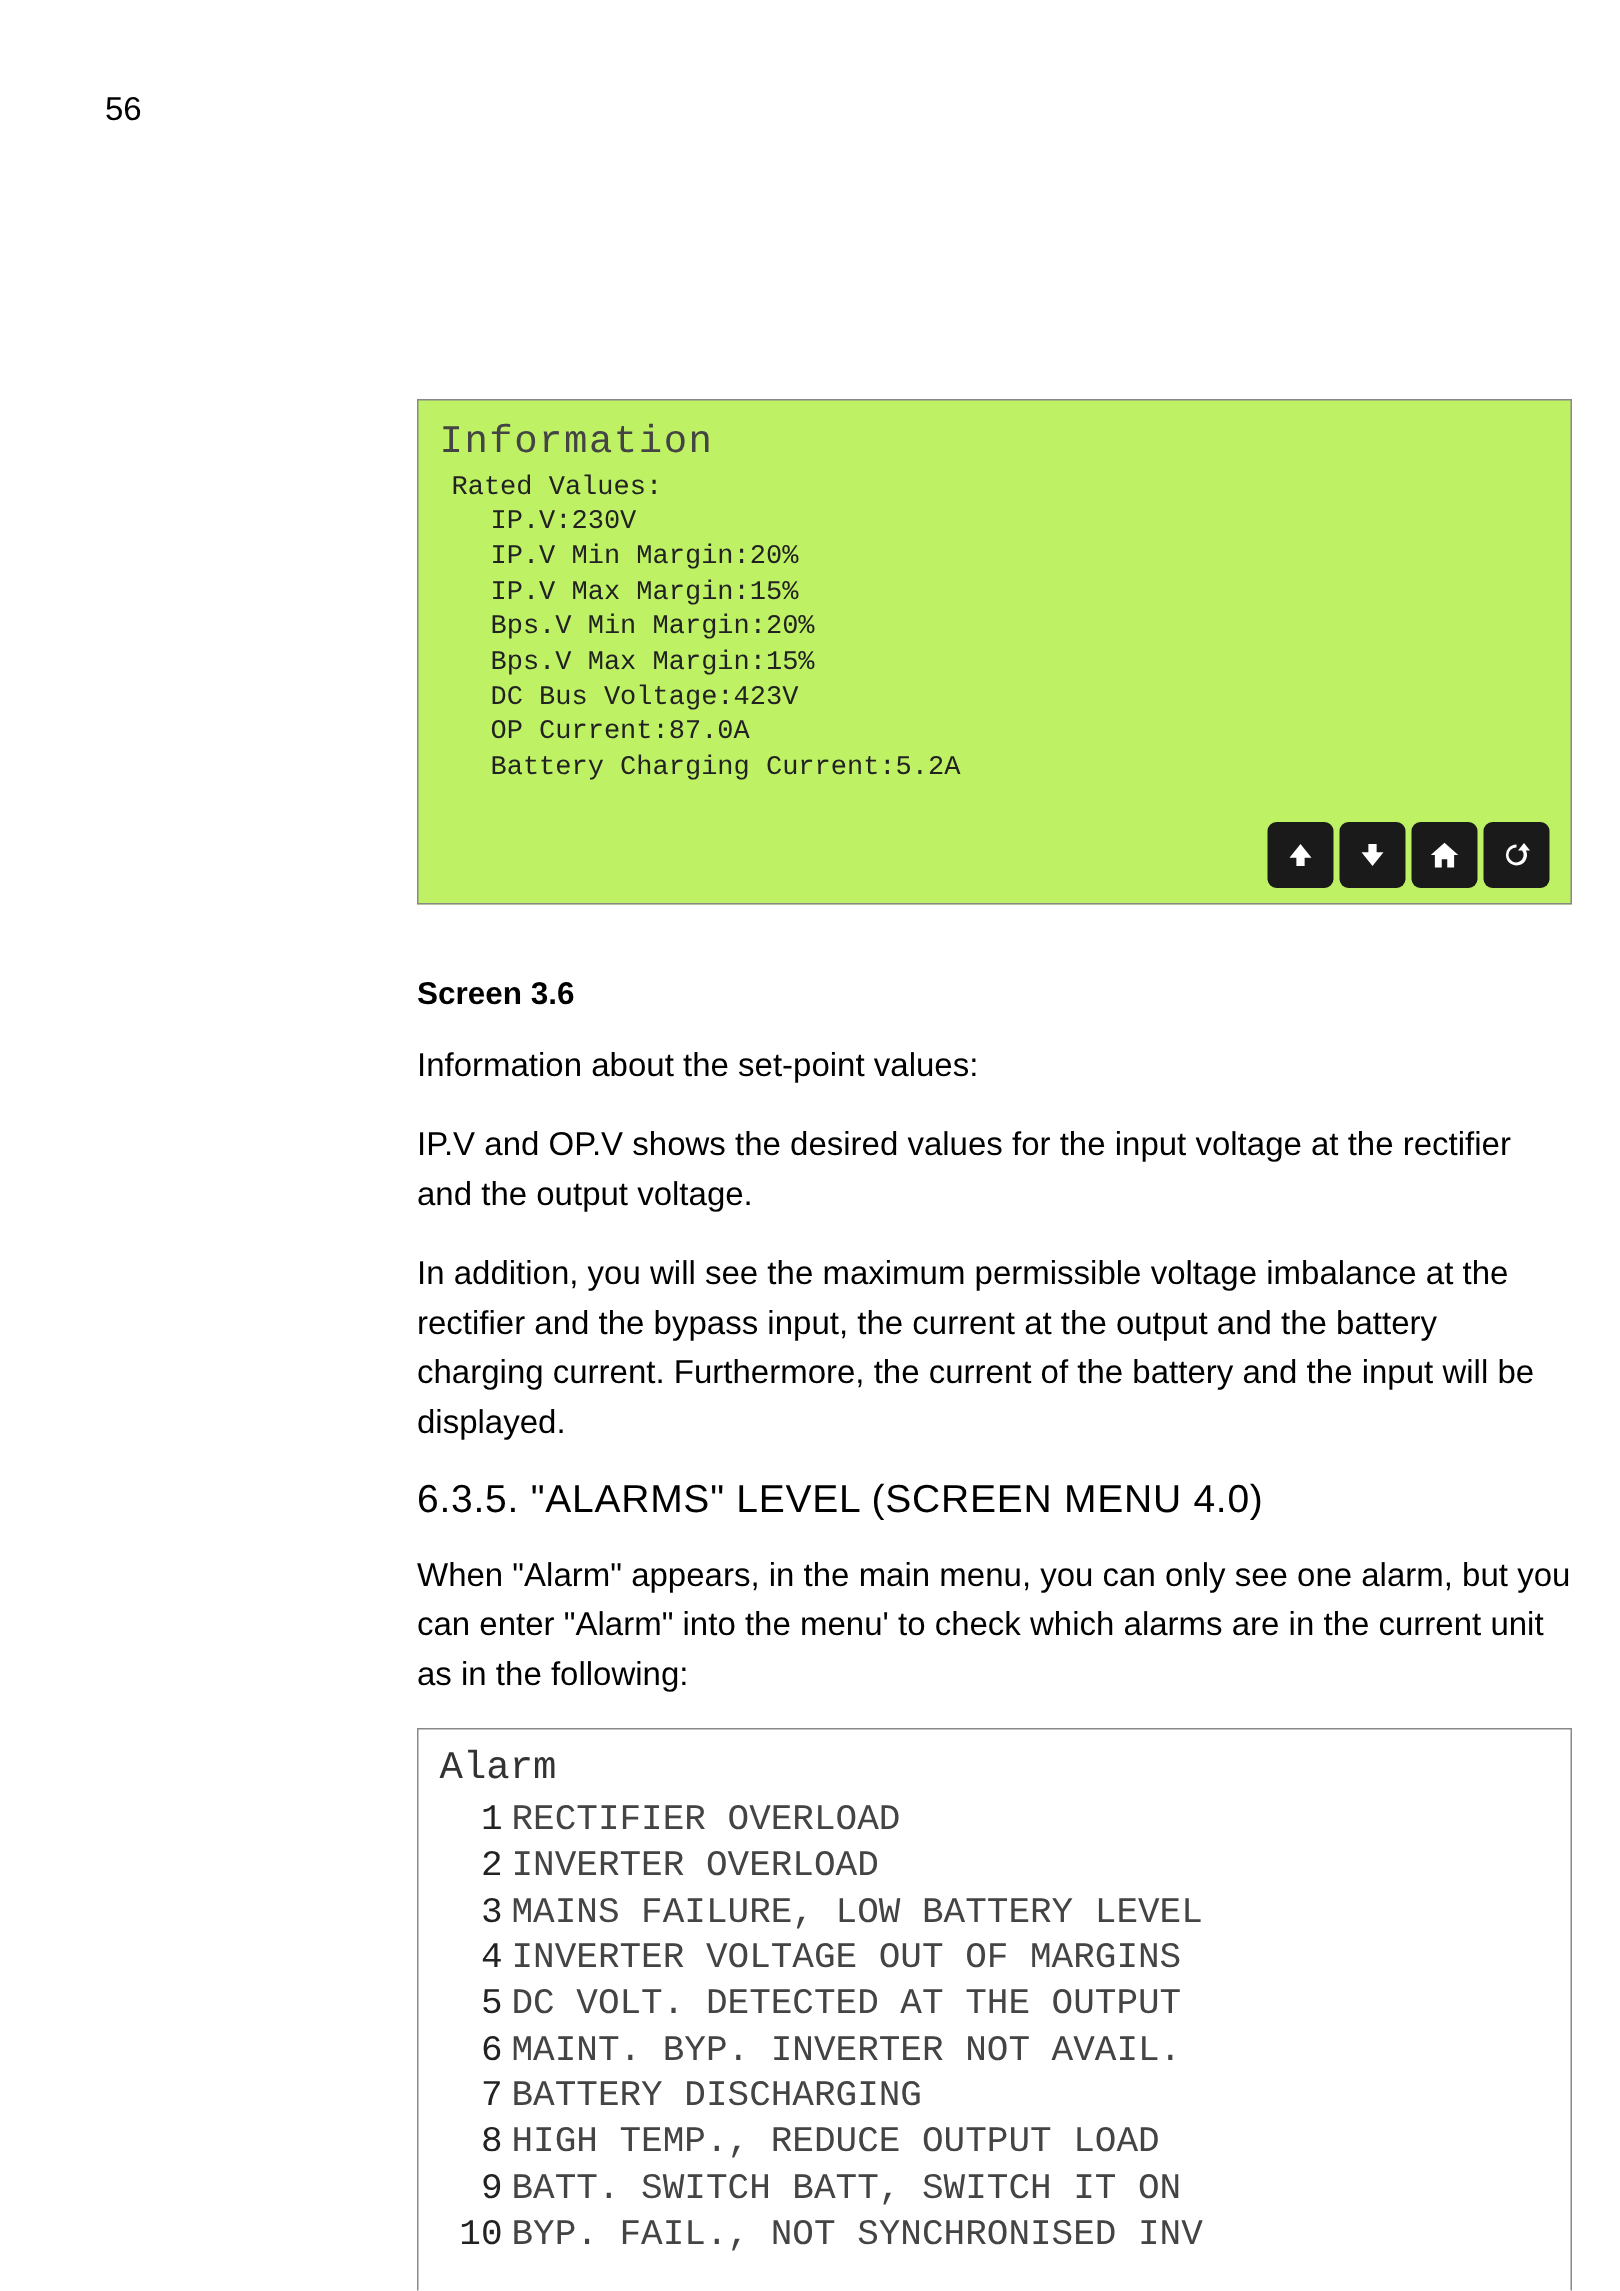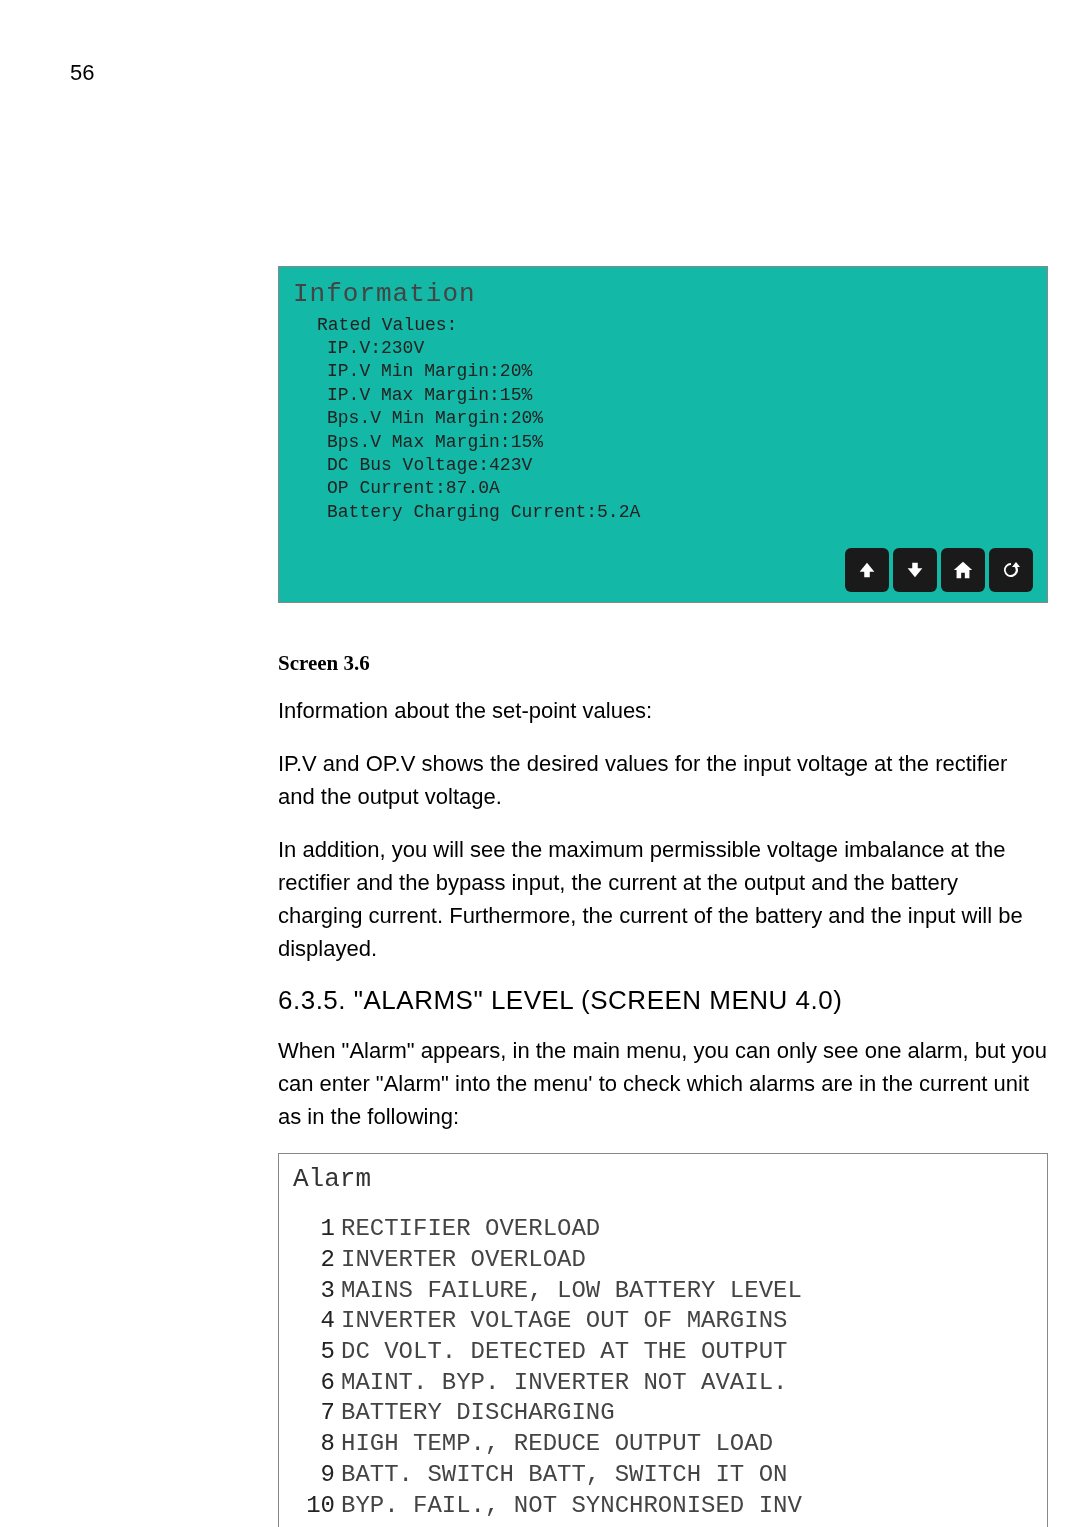--- a/index.html
+++ b/index.html
@@ -16,37 +16,37 @@
       font-weight: normal;
       font-size: 22px;
       margin-bottom: 180px;
     }
     .content-col {
       margin-left: 208px;
       width: 770px;
     }
     .lcd-panel {
       border: 1px solid #888;
-      background: #14b8a6;
+      background: #bef264;
       padding: 12px 14px 10px 14px;
       position: relative;
       margin-bottom: 48px;
     }
     .lcd-title {
       font-family: "Courier New", monospace;
       font-size: 26px;
       color: #444;
       letter-spacing: 1px;
       margin-bottom: 6px;
     }
     .lcd-subtitle {
       font-family: "Courier New", monospace;
       font-size: 18px;
       color: #222;
-      margin-left: 24px;
+      margin-left: 8px;
       margin-bottom: 2px;
     }
     .lcd-line {
       font-family: "Courier New", monospace;
       font-size: 18px;
       color: #222;
       margin-left: 34px;
       line-height: 1.3;
       white-space: pre;
     }
@@ -64,21 +64,20 @@
       display: flex;
       align-items: center;
       justify-content: center;
       color: #fff;
     }
     .lcd-btn svg { display: block; }
     .caption-bold {
       font-weight: bold;
       font-size: 21px;
       margin-bottom: 18px;
-      font-family: Liberation Serif, serif;
     }
     .body-text {
       font-size: 22px;
       line-height: 1.5;
       margin-bottom: 20px;
     }
     .section-heading {
       font-size: 26px;
       font-weight: 500;
       letter-spacing: 0.5px;
@@ -89,21 +88,21 @@
       border: 1px solid #888;
       background: #fff;
       padding: 10px 14px 10px 14px;
       position: relative;
       margin-bottom: 18px;
     }
     .alarm-title {
       font-family: "Courier New", monospace;
       font-size: 26px;
       color: #333;
-      margin-bottom: 20px;
+      margin-bottom: 6px;
     }
     .alarm-row {
       font-family: "Courier New", monospace;
       font-size: 24px;
       color: #444;
       line-height: 1.28;
       white-space: pre;
     }
     .alarm-num {
       display: inline-block;

